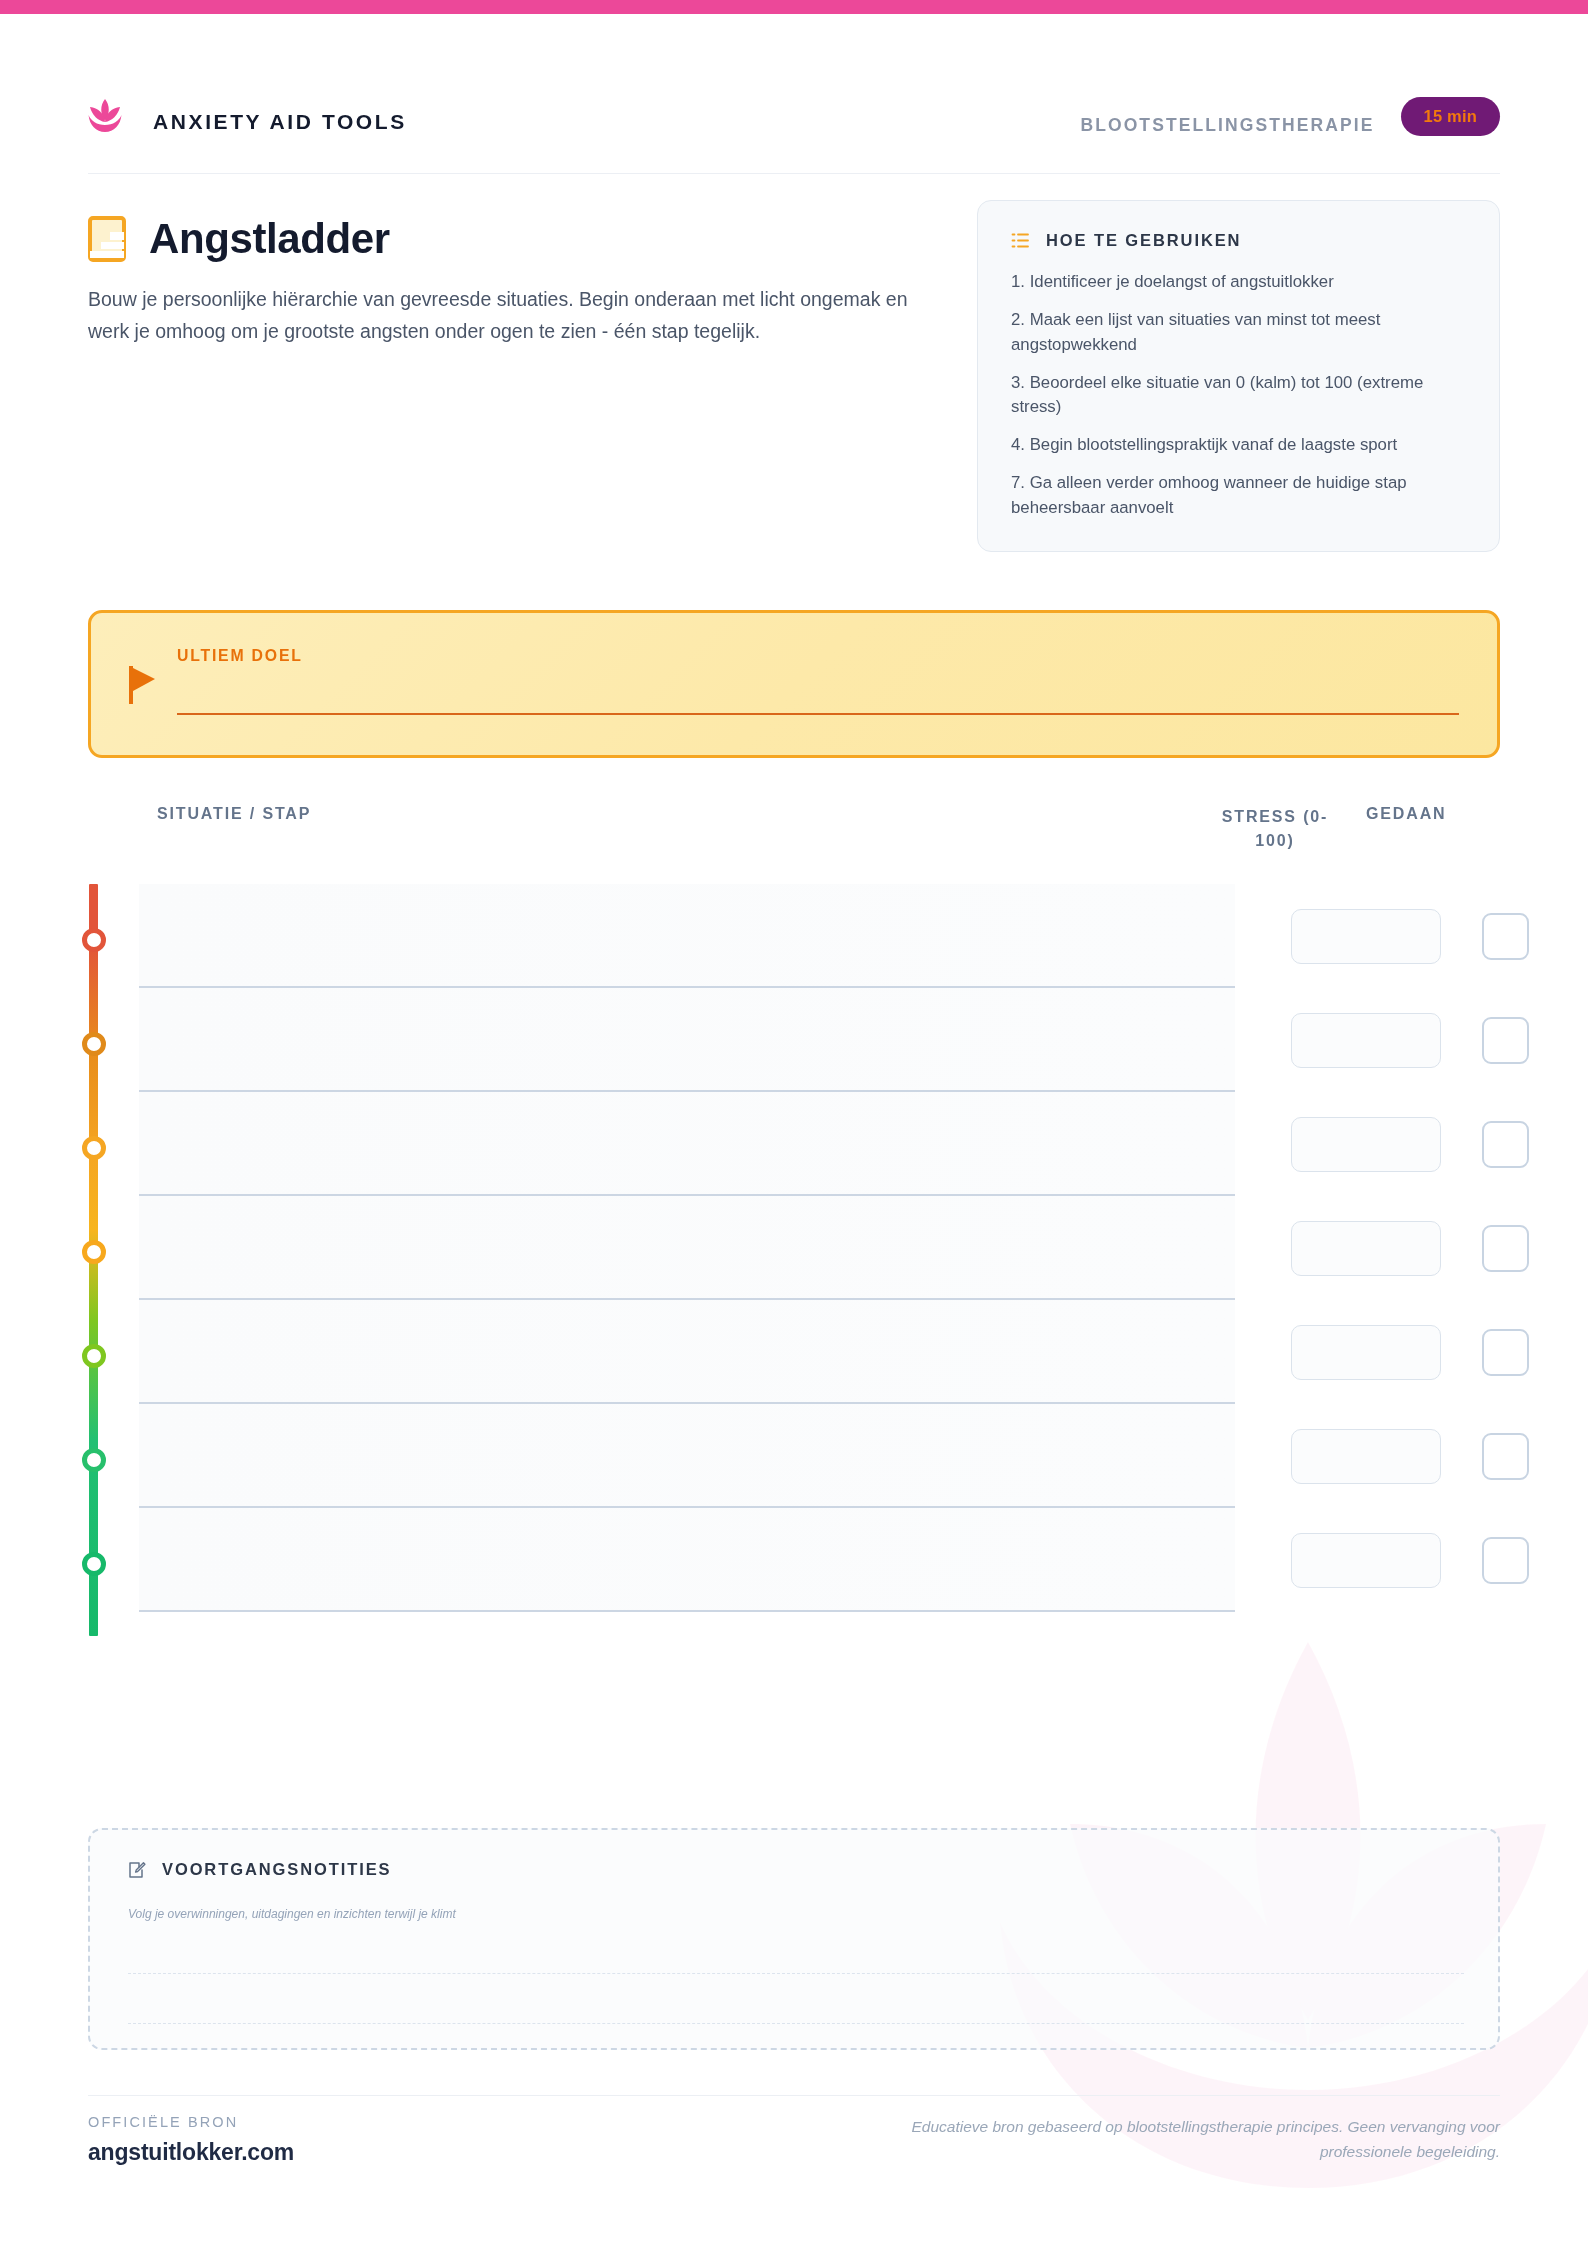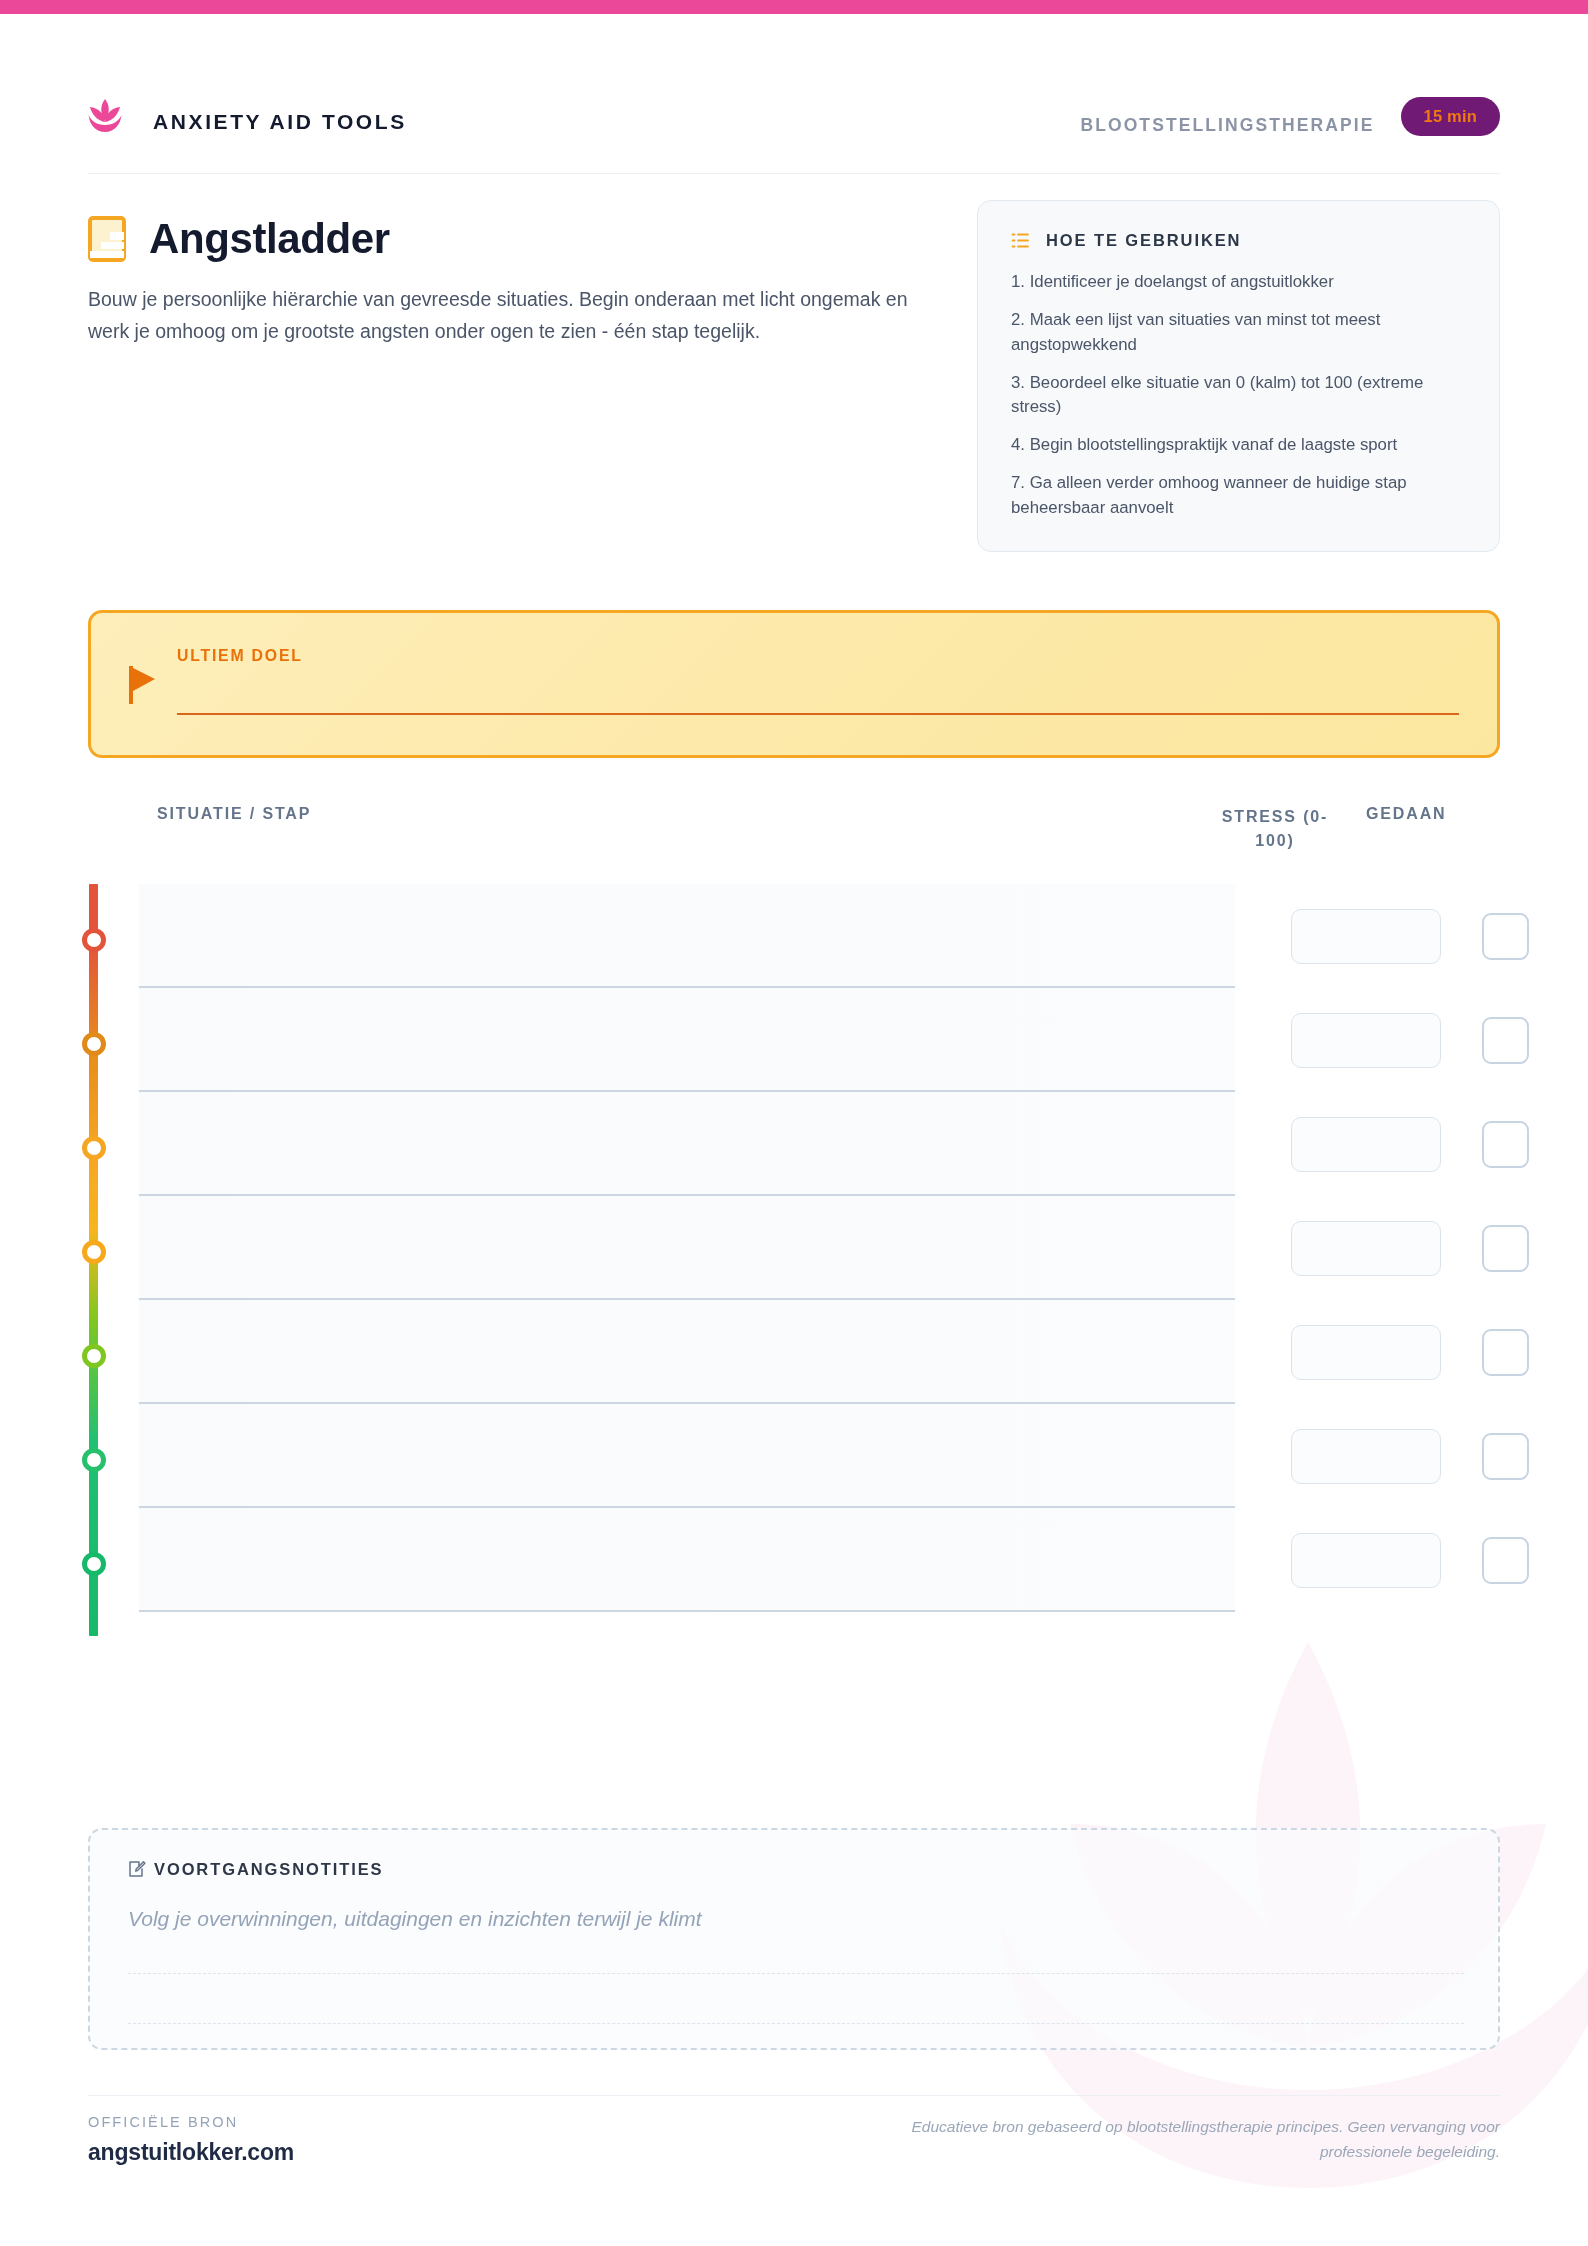--- a/index.html
+++ b/index.html
@@ -294,33 +294,33 @@
     left: 88px;
     width: 1412px;
     height: 222px;
     border: 2px dashed #ccd7e4;
     border-radius: 14px;
     background: rgba(250,251,252,0.75);
     padding: 30px 38px;
   }
   .notes-head {
     display: flex;
-    align-items: flex-start;
-    gap: 8px;
+    align-items: flex-end;
+    gap: 16px;
   }
   .notes-icon { width: 18px; height: 18px; display: block; flex: none; }
   .notes-title {
     font-size: 16.5px;
     font-weight: 800;
     letter-spacing: 1.9px;
     color: #2d3748;
   }
   .notes-hint {
     margin-top: 28px;
-    font-size: 21px;
+    font-size: 12px;
     font-style: italic;
     color: #94a3b8;
   }
   .notes-rule {
     position: absolute;
     left: 38px;
     width: 1336px;
     height: 0;
     border-top: 1.6px dashed #dce4ee;
   }

